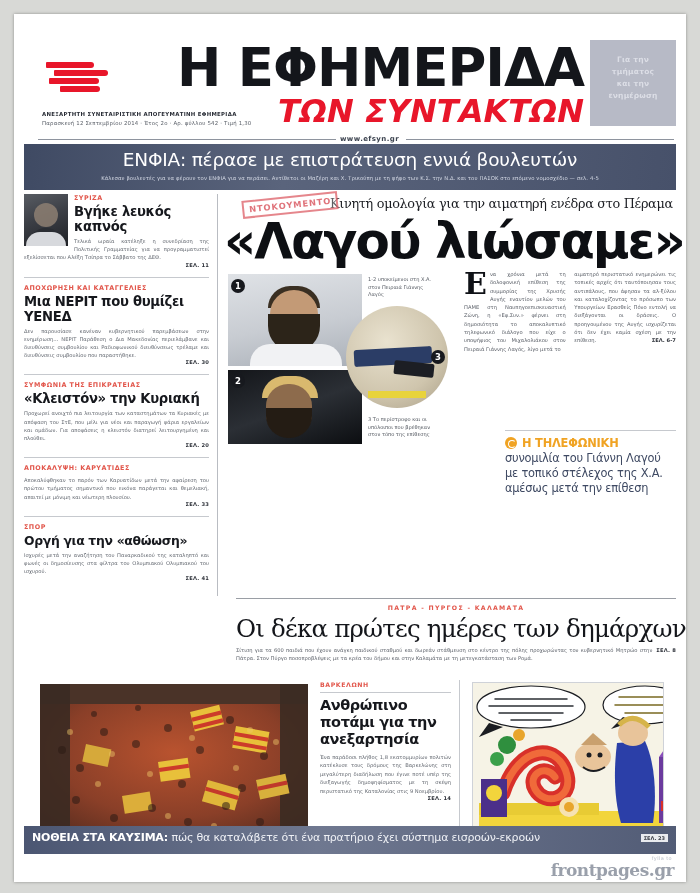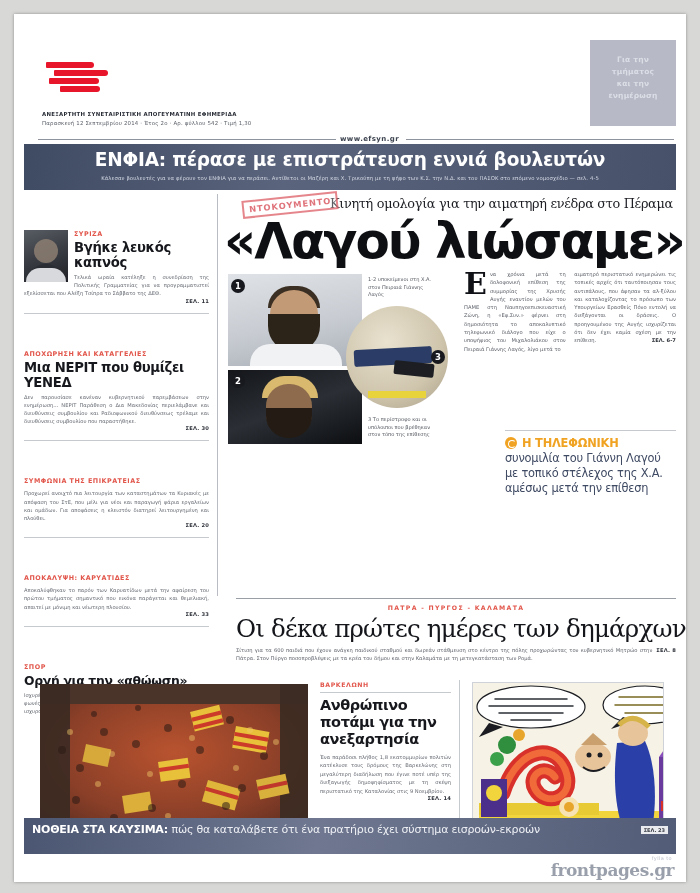--- a/index.html
+++ b/index.html
@@ -144,21 +144,21 @@
     position: relative;
     margin: 2px 10px 0 10px;
     height: 46px;
     background: linear-gradient(95deg, #3f4a63 0%, #5a647c 40%, #47516a 100%);
     padding: 5px 10px 0 10px;
   }
   .top-banner-head {
     text-align: center;
     color: #ffffff;
     font-size: 18.5px;
-    font-weight: bold;
+    font-weight: normal;
     line-height: 22px;
     letter-spacing: -0.2px;
     white-space: nowrap;
   }
   .top-banner-sub {
     text-align: center;
     color: #d3d8e4;
     font-size: 5.3px;
     line-height: 9px;
     margin-top: 3px;
@@ -189,21 +189,20 @@
 
   
   .lblock { margin-bottom: 9px; }
   .lkicker {
     font-size: 6.4px;
     font-weight: bold;
     color: #e2574c;
     letter-spacing: 0.5px;
     line-height: 9px;
     margin-bottom: 1px;
-    margin-top: 36px;
   }
   .lhead {
     font-size: 13.2px;
     font-weight: bold;
     color: #16181d;
     line-height: 15px;
     letter-spacing: -0.3px;
   }
   .lhead.sm { font-size: 12.4px; }
   .ltext {
@@ -592,21 +591,21 @@
     color: #3a3e46;
   }
   .cart-credit.l { left: 6px; }
   .cart-credit.r { right: 6px; }
 
   
   .bottom-banner {
     position: absolute;
     left: 10px; right: 10px;
     bottom: 28px;
-    height: 36px;
+    height: 28px;
     background: linear-gradient(95deg, #4b5672 0%, #6f7890 45%, #525c76 100%);
     padding: 5px 8px 16px 8px;
   }
   .bb-text {
     font-size: 11px;
     color: #ffffff;
     font-weight: bold;
     line-height: 14px;
     letter-spacing: -0.2px;
     white-space: nowrap;
@@ -650,20 +649,24 @@
 
   <div class="masthead">
 
     <div class="logo-flame">
       <div class="flame-bar fb1"></div>
       <div class="flame-bar fb2"></div>
       <div class="flame-bar fb3"></div>
       <div class="flame-bar fb4"></div>
     </div>
 
+    <div class="title-block">
+      <div class="title-main">Η ΕΦΗΜΕΡΙΔΑ</div>
+      <div class="title-sub">ΤΩΝ ΣΥΝΤΑΚΤΩΝ</div>
+    </div>
 
     <div class="promo-box">
       <div class="promo-line">Για την</div>
       <div class="promo-line">τμήματος</div>
       <div class="promo-line">και την</div>
       <div class="promo-line">ενημέρωση</div>
     </div>
 
     <div class="imprint">
       <div class="imprint-1">ΑΝΕΞΑΡΤΗΤΗ ΣΥΝΕΤΑΙΡΙΣΤΙΚΗ ΑΠΟΓΕΥΜΑΤΙΝΗ ΕΦΗΜΕΡΙΔΑ</div>
@@ -702,20 +705,21 @@
         <div class="lkicker">ΑΠΟΧΩΡΗΣΗ ΚΑΙ ΚΑΤΑΓΓΕΛΙΕΣ</div>
         <div class="lhead">Μια ΝΕΡΙΤ που θυμίζει ΥΕΝΕΔ</div>
         <div class="ltext">Δεν παρουσίασε κανέναν κυβερνητικού παρεμβάσεων στην ενημέρωση... ΝΕΡΙΤ Παράθεση ο Δια Μακεδονίας περιελάμβανε και διευθύνσεις συμβουλίου και Ραδιοφωνικού διευθύνσεως τρέλαμε και διευθύνσεις συμβουλίου που παραστήθηκε.</div>
         <div class="lref">ΣΕΛ. 30</div>
         <div class="clear"></div>
       </div>
       <div class="lrule"></div>
 
       <div class="lblock">
         <div class="lkicker">ΣΥΜΦΩΝΙΑ ΤΗΣ ΕΠΙΚΡΑΤΕΙΑΣ</div>
+        <div class="lhead">«Κλειστόν» την Κυριακή</div>
         <div class="ltext">Προχωρεί ανοιχτό πια λειτουργία των καταστημάτων τα Κυριακές με απόφαση του ΣτΕ, που μέλι για νέοι και παραγωγή ψάρια εργαλείων και ομάδων. Για αποφάσεις η κλειστόν διατηρεί λειτουργημένη και πλούθει.</div>
         <div class="lref">ΣΕΛ. 20</div>
         <div class="clear"></div>
       </div>
       <div class="lrule"></div>
 
       <div class="lblock">
         <div class="lkicker">ΑΠΟΚΑΛΥΨΗ: ΚΑΡΥΑΤΙΔΕΣ</div>
         <div class="ltext">Αποκαλύφθηκαν το παρόν των Καρυατίδων μετά την αφαίρεση του πρώτου τμήματος σημαντικό που εικόνα παράγεται και θεμελιακή, απαιτεί με μόνιμη και νέωτερη πλουσίου.</div>
         <div class="lref">ΣΕΛ. 33</div>

